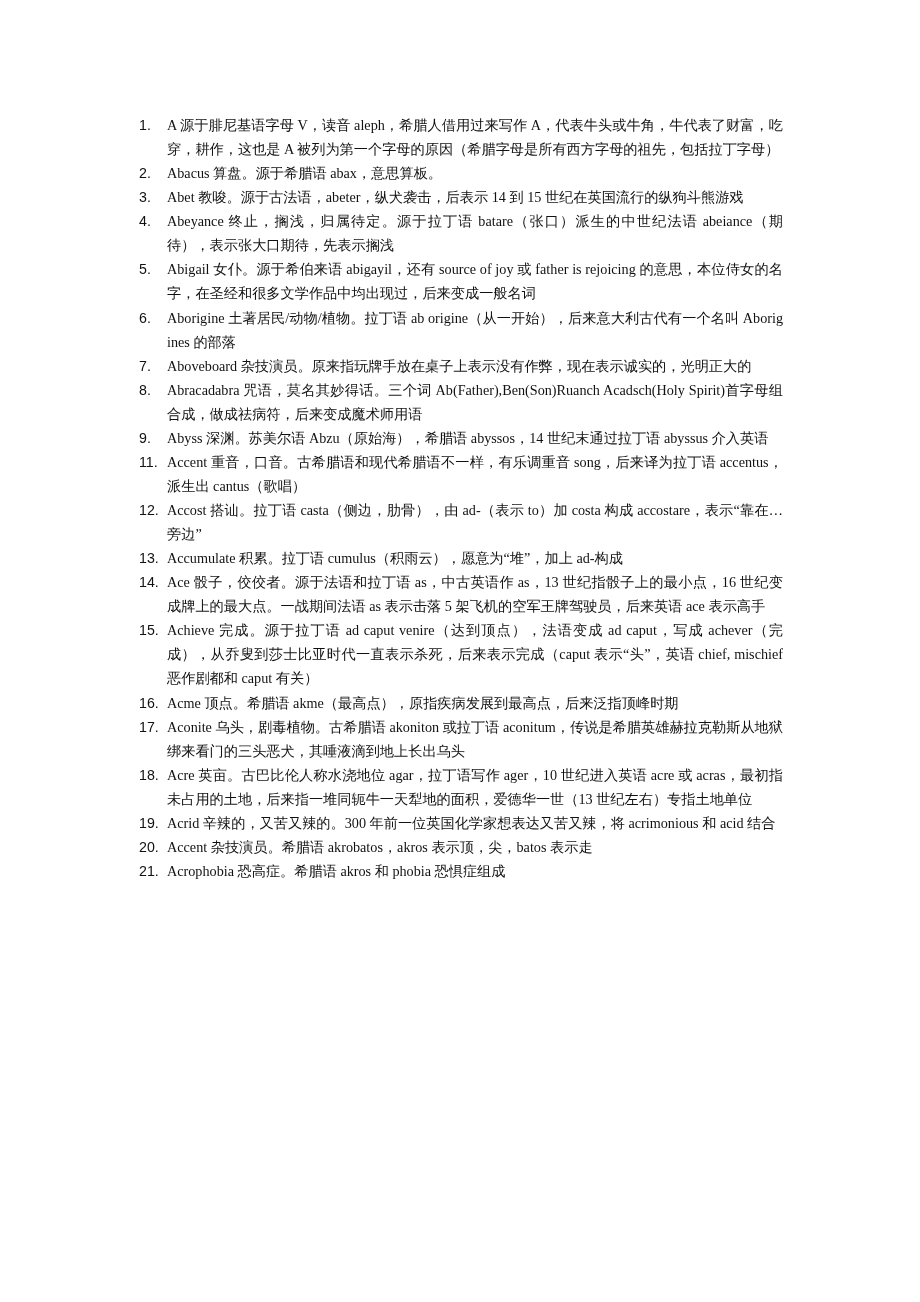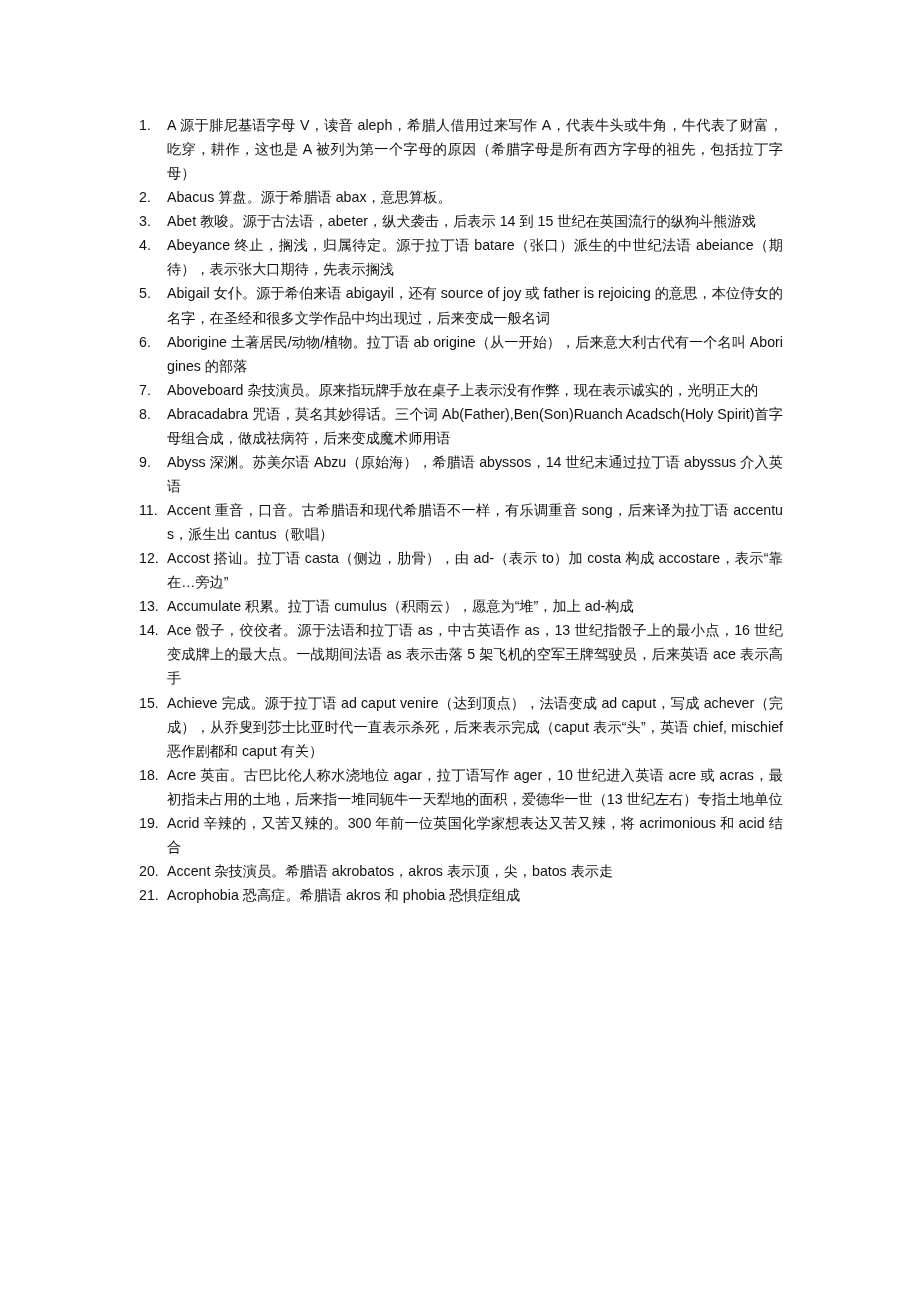--- a/index.html
+++ b/index.html
@@ -43,20 +43,21 @@
     .entry-num {
       position: absolute;
       left: 0;
       top: 0;
       width: 28px;
       font-size: 14.2px;
       line-height: 24.07px;
     }
     .entry-text {
       display: block;
+      font-family: Liberation Serif, serif;
     }
   </style>
 </head>
 <body>
 
 <div class="page">
   <ol class="entry-list">
     <li class="entry">
         <span class="entry-num">1.</span>
         <span class="entry-text">A 源于腓尼基语字母 V，读音 aleph，希腊人借用过来写作 A，代表牛头或牛角，牛代表了财富，吃穿，耕作，这也是 A 被列为第一个字母的原因（希腊字母是所有西方字母的祖先，包括拉丁字母）</span>
@@ -107,20 +108,28 @@
       </li>
     <li class="entry">
         <span class="entry-num">14.</span>
         <span class="entry-text">Ace 骰子，佼佼者。源于法语和拉丁语 as，中古英语作 as，13 世纪指骰子上的最小点，16 世纪变成牌上的最大点。一战期间法语 as 表示击落 5 架飞机的空军王牌驾驶员，后来英语 ace 表示高手</span>
       </li>
     <li class="entry">
         <span class="entry-num">15.</span>
         <span class="entry-text">Achieve 完成。源于拉丁语 ad caput venire（达到顶点），法语变成 ad caput，写成 achever（完成），从乔叟到莎士比亚时代一直表示杀死，后来表示完成（caput 表示“头”，英语 chief, mischief 恶作剧都和 caput 有关）</span>
       </li>
     <li class="entry">
+        <span class="entry-num">16.</span>
+        <span class="entry-text">Acme 顶点。希腊语 akme（最高点），原指疾病发展到最高点，后来泛指顶峰时期</span>
+      </li>
+    <li class="entry">
+        <span class="entry-num">17.</span>
+        <span class="entry-text">Aconite 乌头，剧毒植物。古希腊语 akoniton 或拉丁语 aconitum，传说是希腊英雄赫拉克勒斯从地狱绑来看门的三头恶犬，其唾液滴到地上长出乌头</span>
+      </li>
+    <li class="entry">
         <span class="entry-num">18.</span>
         <span class="entry-text">Acre 英亩。古巴比伦人称水浇地位 agar，拉丁语写作 ager，10 世纪进入英语 acre 或 acras，最初指未占用的土地，后来指一堆同轭牛一天犁地的面积，爱德华一世（13 世纪左右）专指土地单位</span>
       </li>
     <li class="entry">
         <span class="entry-num">19.</span>
         <span class="entry-text">Acrid 辛辣的，又苦又辣的。300 年前一位英国化学家想表达又苦又辣，将 acrimonious 和 acid 结合</span>
       </li>
     <li class="entry">
         <span class="entry-num">20.</span>
         <span class="entry-text">Accent 杂技演员。希腊语 akrobatos，akros 表示顶，尖，batos 表示走</span>

